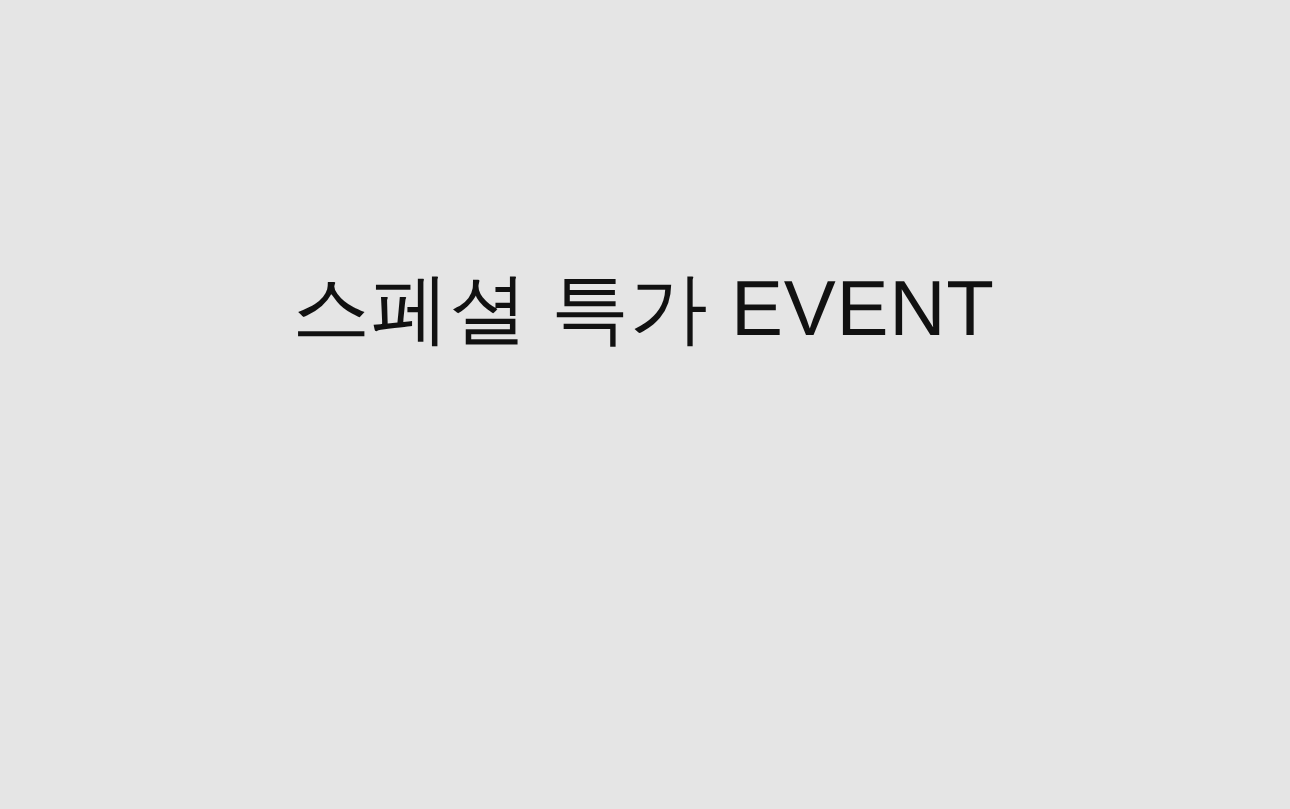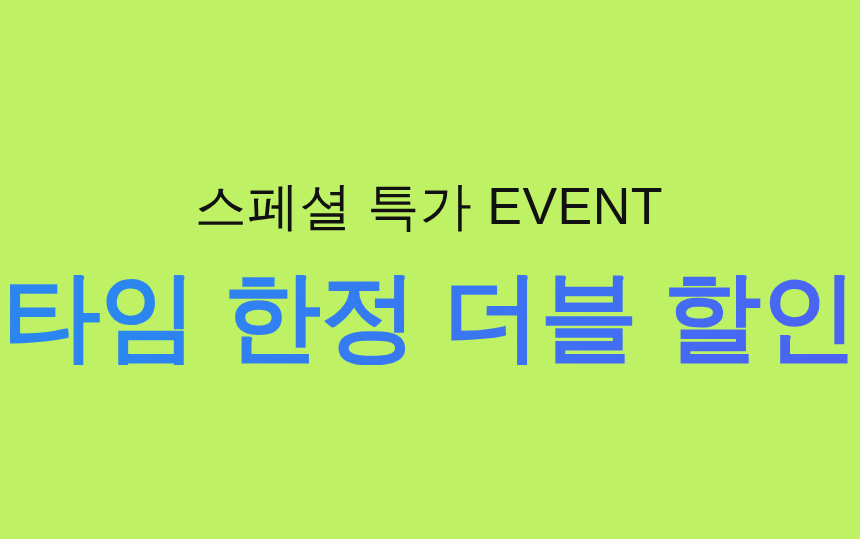--- a/index.html
+++ b/index.html
@@ -86,23 +86,22 @@
     line-height: 1.2;
     letter-spacing: -0.2px;
     color: #0e7bde;
     white-space: nowrap;
     text-align: center;
   }
 </style>
 </head>
 <body>
 
-<div id="promo-banner" style="background: #bef264;">
+<div id="promo-banner" style="background: #e5e5e5;">
 
   <div class="banner-stack">
 
     <div class="eyebrow-line" style="color: rgb(17, 17, 17);">스페셜 특가 EVENT</div>
 
-    <div class="headline-line" style="background-image: linear-gradient(118deg, rgb(43, 134, 240) 0%, rgb(43, 134, 240) 18%, rgb(77, 97, 244) 100%); background-clip: text; color: transparent; -webkit-text-fill-color: transparent;">타임 한정 더블 할인</div>
 
 
   </div>
 </div>
 
 </body></html>

